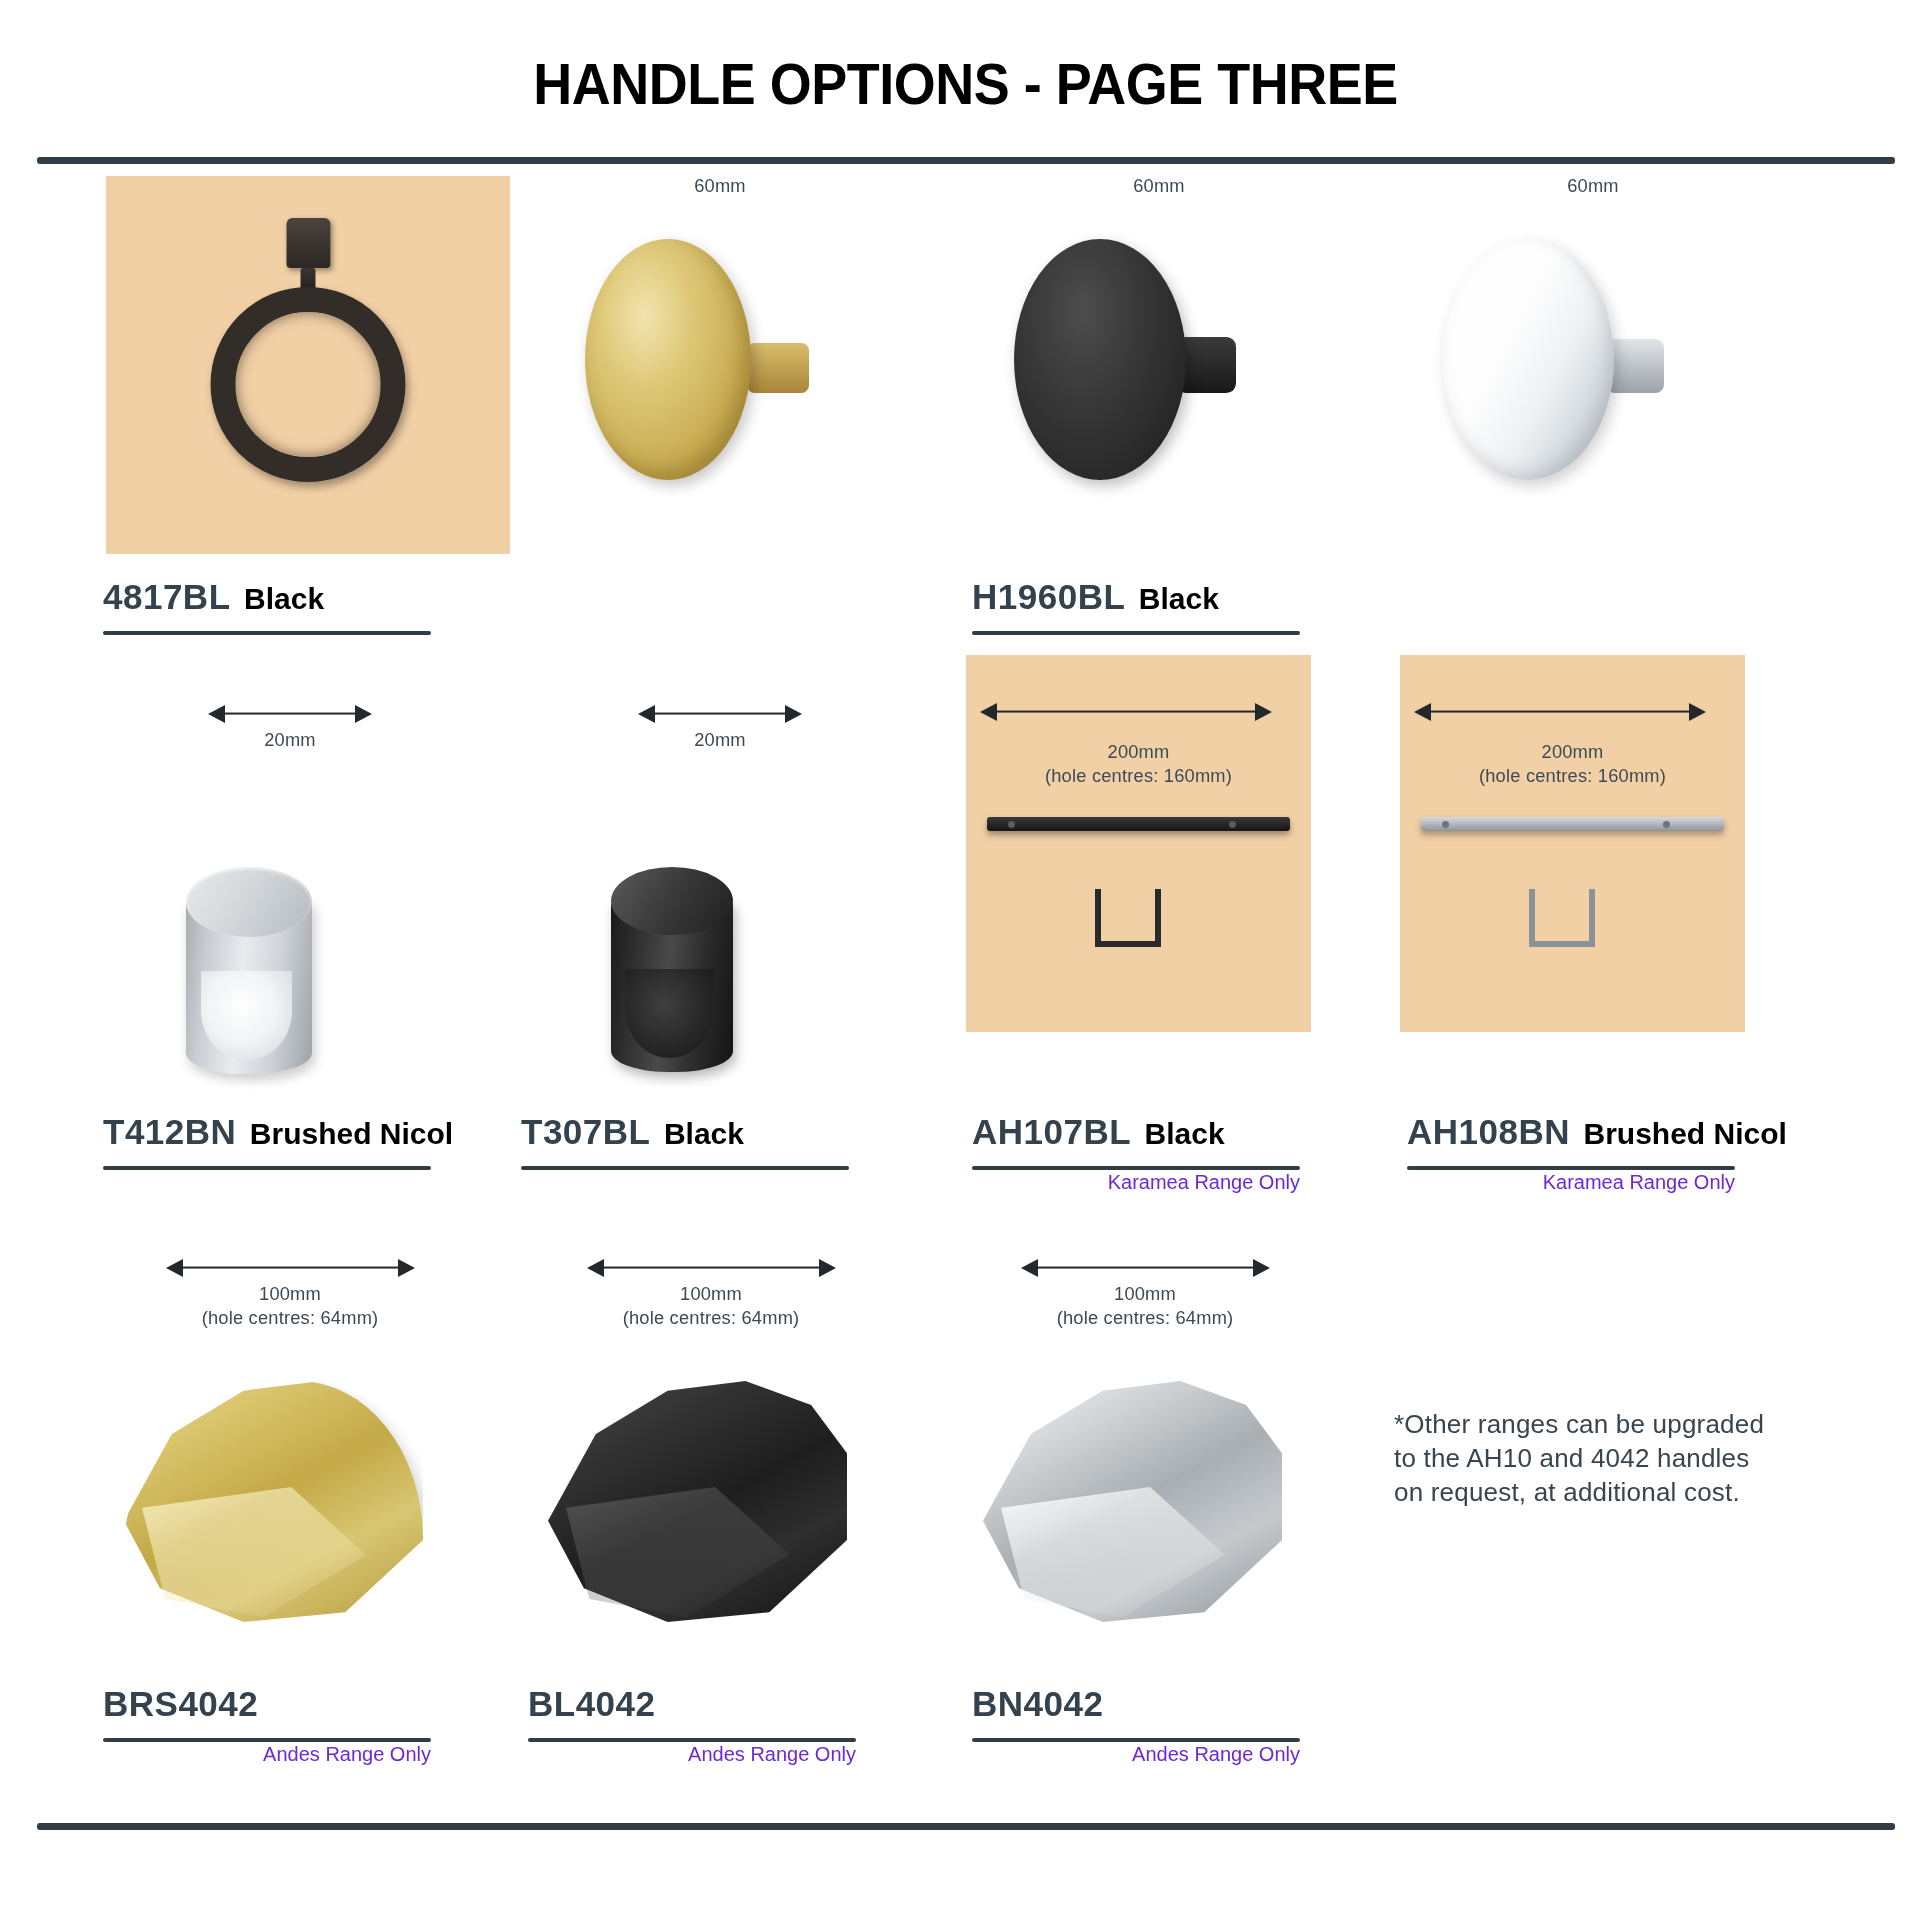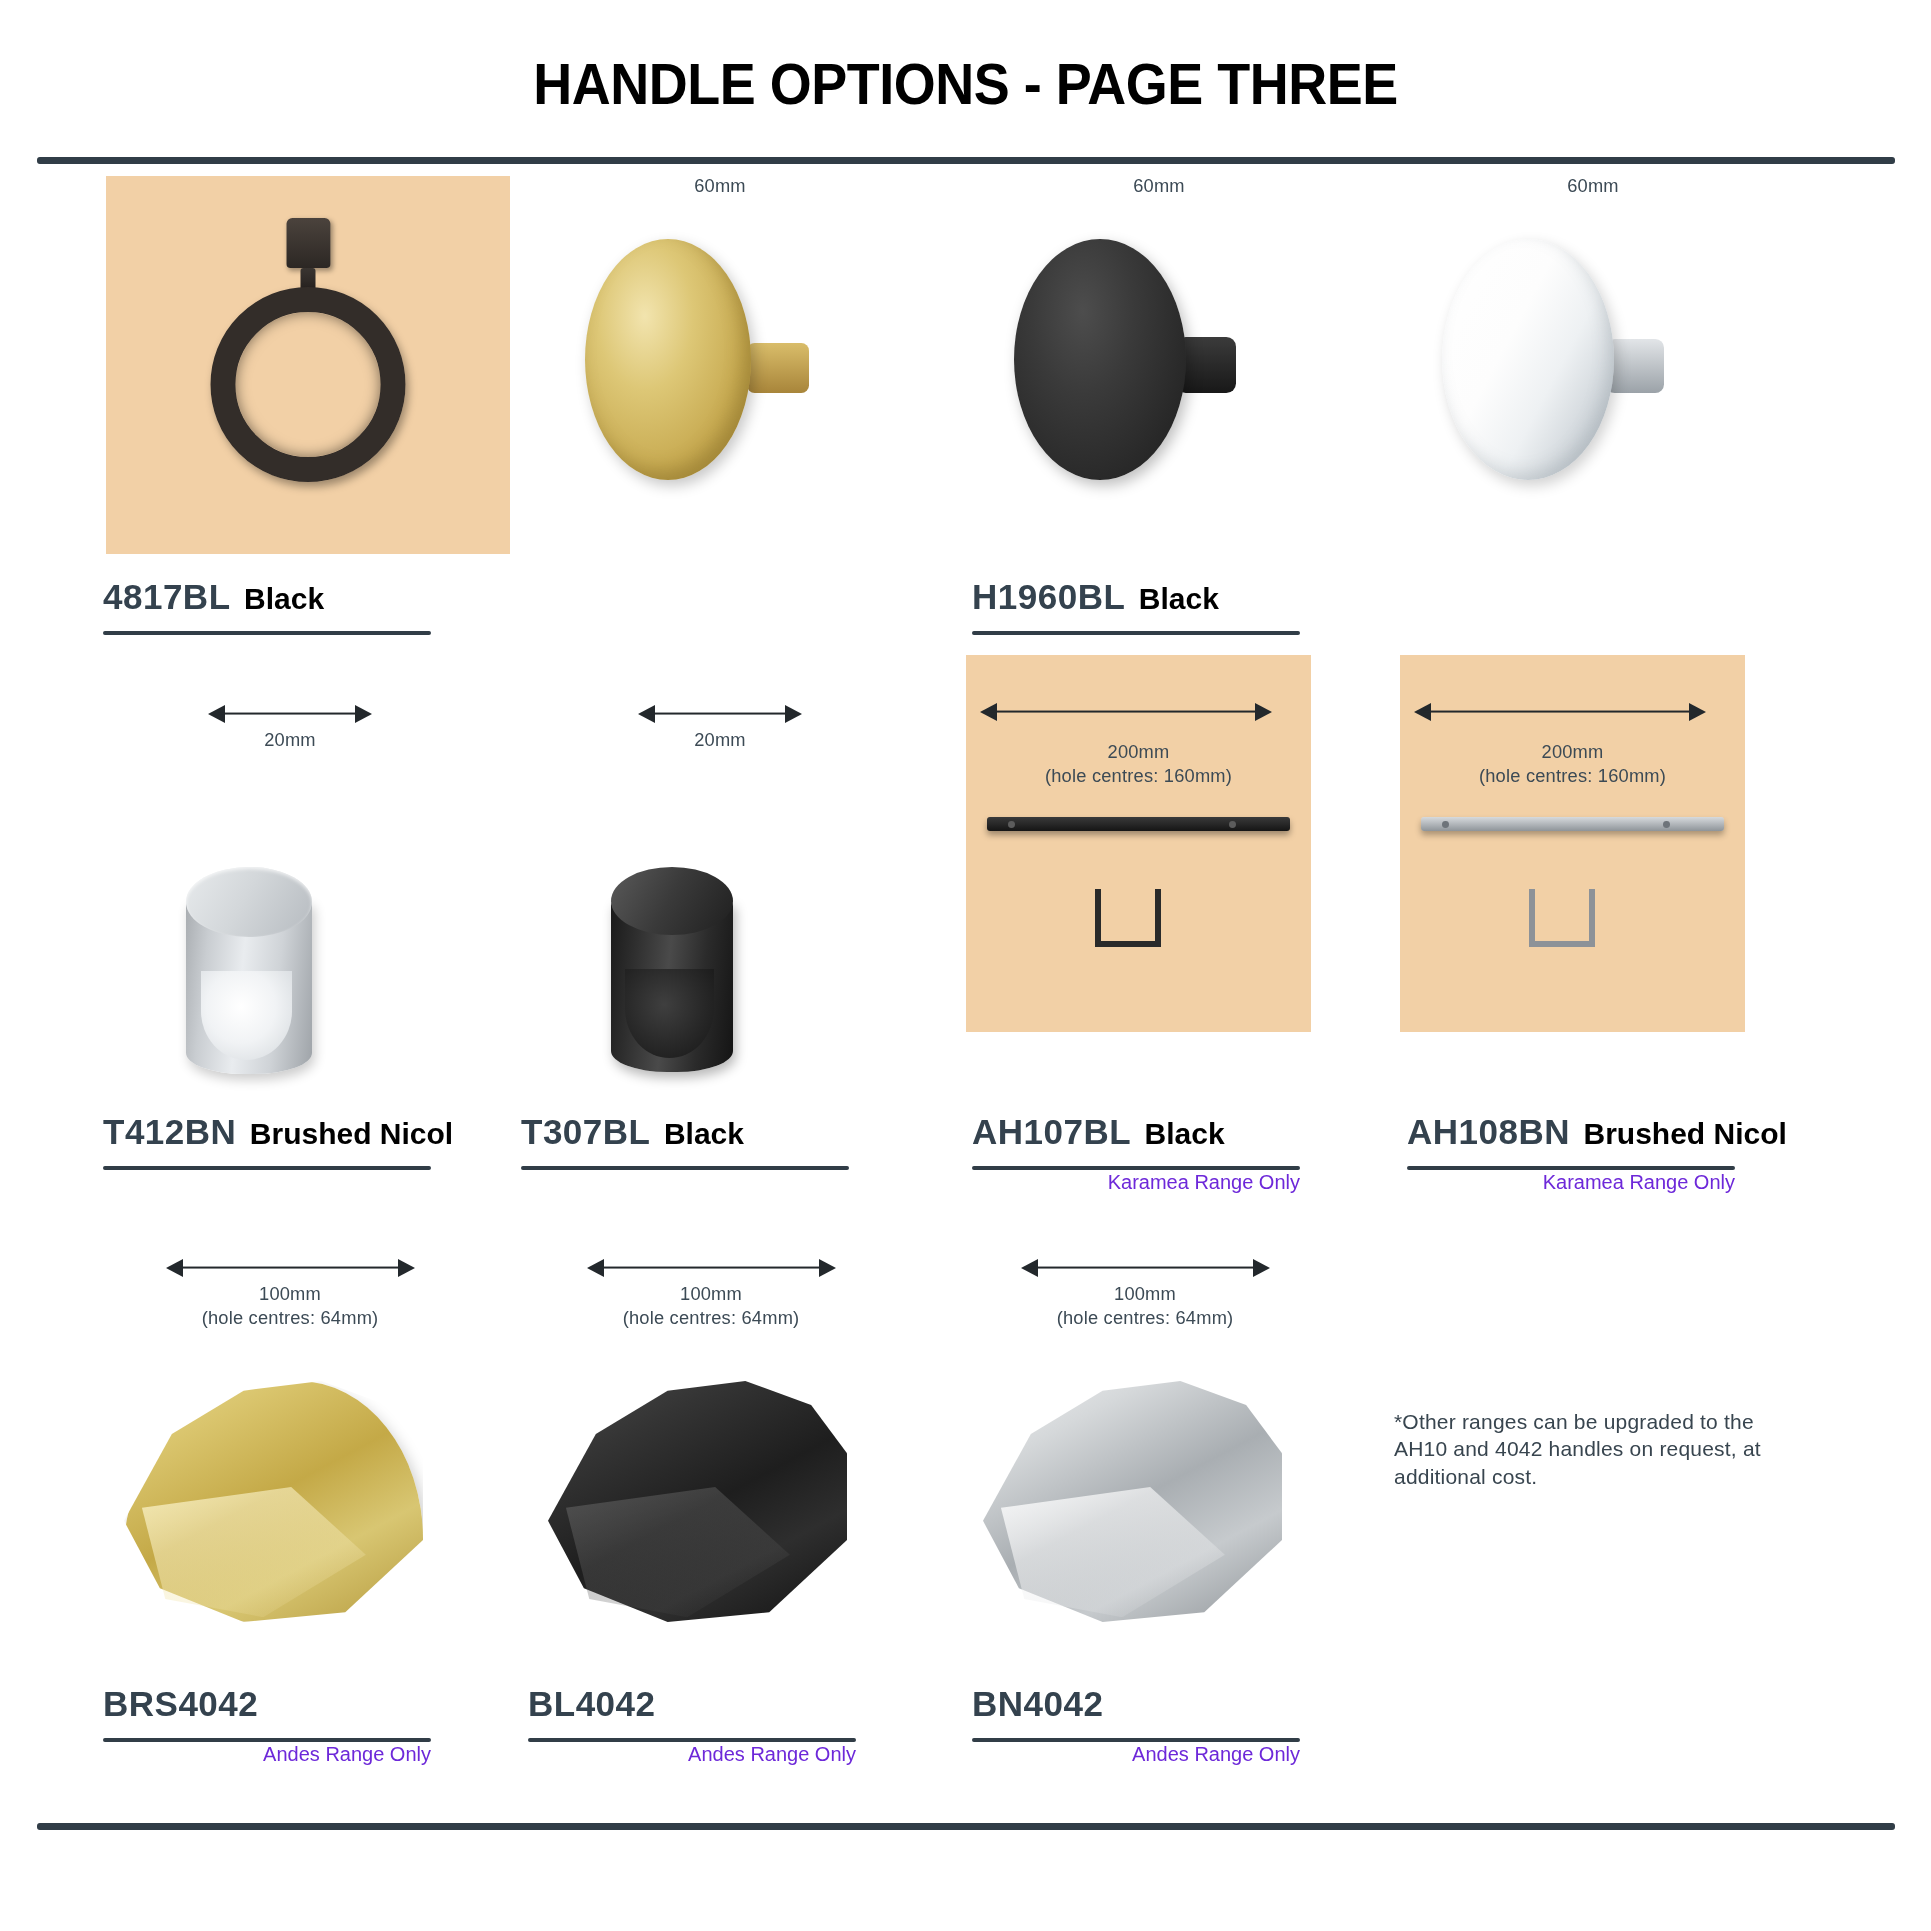--- a/index.html
+++ b/index.html
@@ -102,21 +102,21 @@
   .barcell{position:absolute;width:319px;height:377px;overflow:hidden;}
   .barhandle{position:absolute;left:21px;right:21px;height:13.5px;border-radius:2.9px;}
   .barfoot{position:absolute;width:54px;height:60px;}
 
   
   .cup{position:absolute;}
 
   
   .note{
     position:absolute;
-    font-size:21px;line-height:1.30;color:#38454f;letter-spacing:0.2px;
+    font-size:26px;line-height:1.30;color:#38454f;letter-spacing:0.2px;
     font-family:"Liberation Sans", sans-serif;
     width:386px;
   }
 </style>
 </head>
 <body>
 
 <div class="page">
 
   <div class="title">HANDLE OPTIONS - PAGE THREE</div>

